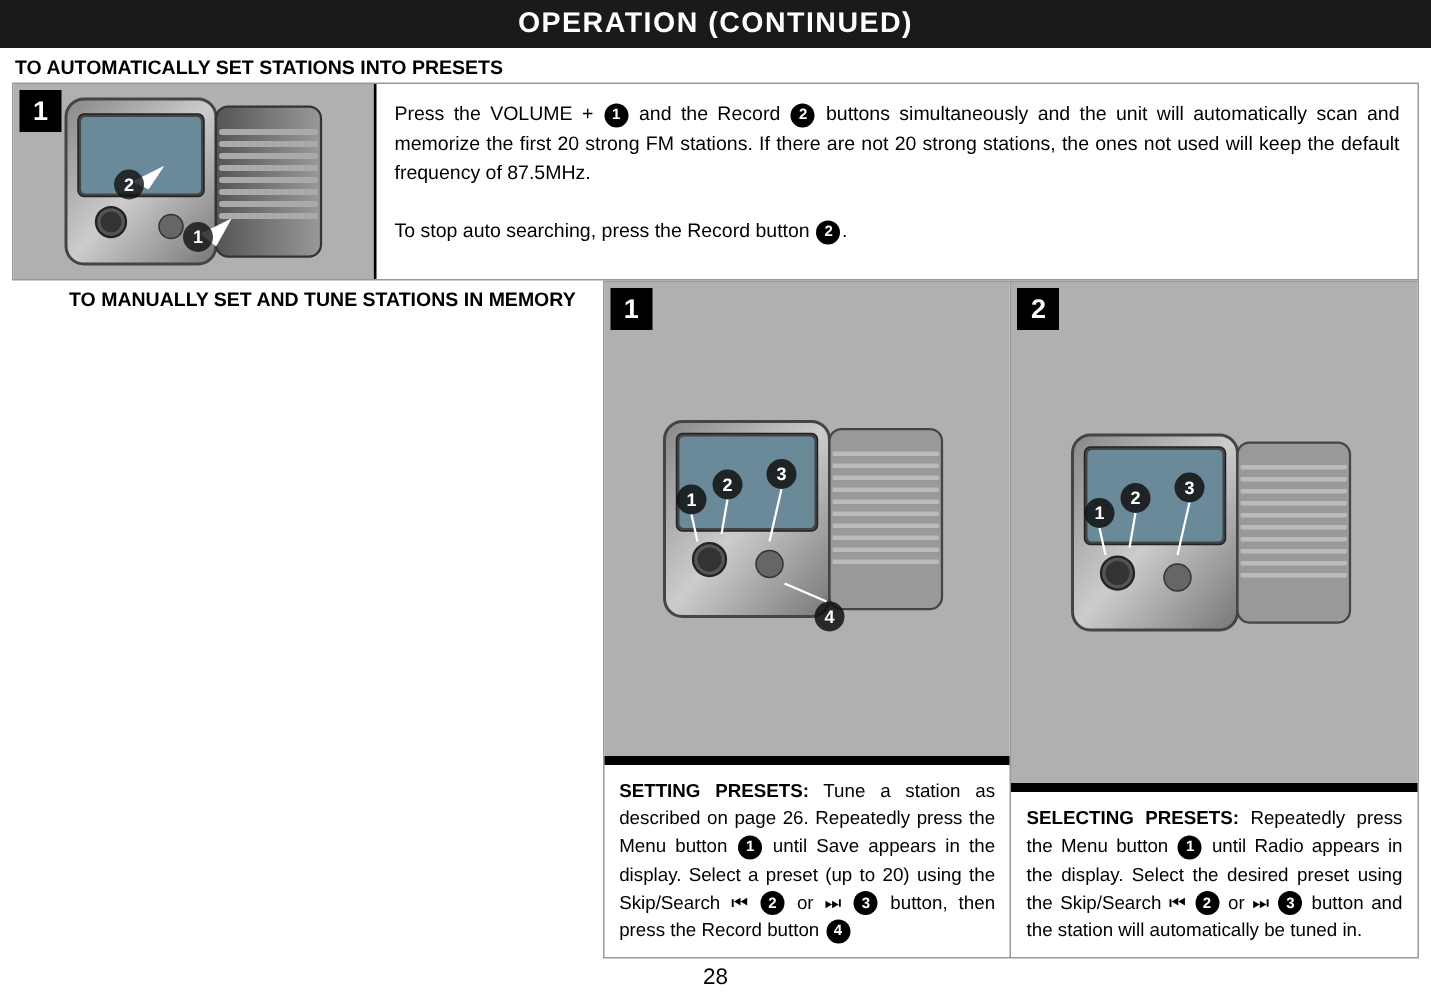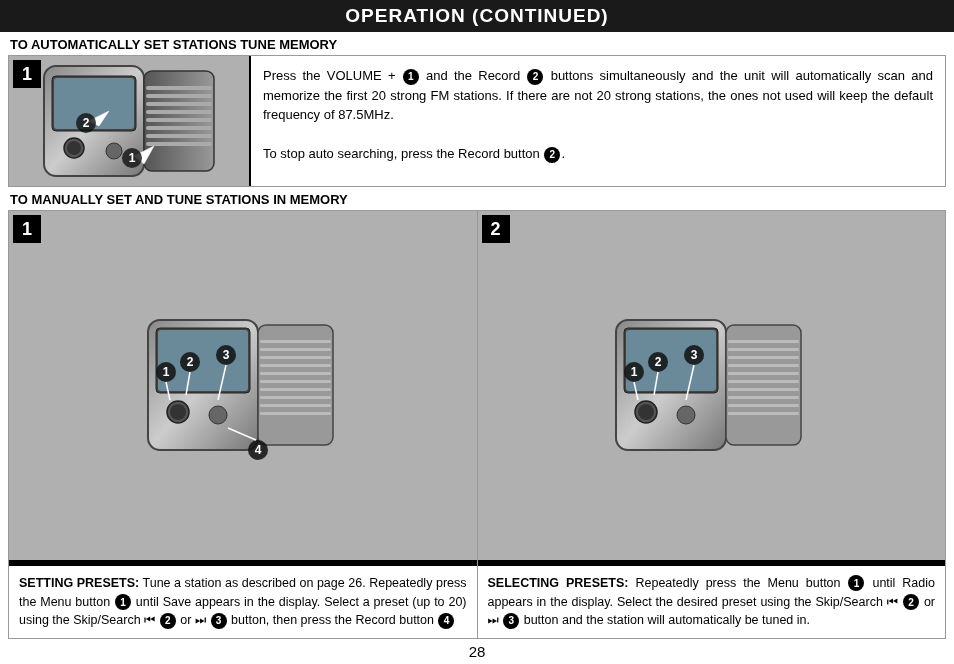--- a/index.html
+++ b/index.html
@@ -85,22 +85,23 @@
       padding: 10px 12px;
       font-size: 13px;
       line-height: 1.5;
       text-align: justify;
       border-left: 2px solid #000000;
     }
 
     
     .manual-section {
       display: flex;
-      flex-direction: column;
-      flex: 1;
+      flex-direction: row;
+      flex: 1;
+      margin-left: 36px;
     }
 
     .manual-content {
       display: flex;
       flex-direction: row;
       flex: 1;
       margin: 0 8px;
       border: 1px solid #999;
     }
 
@@ -163,21 +164,21 @@
 </head>
 <body>
 
 <div class="page">
 
   <div class="page-header">
     <span>OPERATION (CONTINUED)</span>
   </div>
 
   <div class="auto-section">
-    <div class="section-title">TO AUTOMATICALLY SET STATIONS TUNE MEMORY</div>
+    <div class="section-title">TO AUTOMATICALLY SET STATIONS INTO PRESETS</div>
 
     <div class="auto-content">
 
       <div class="step-image">
         <div class="step-number-badge">1</div>
 
         <svg viewBox="0 0 230 130" width="230" height="130">
 
           <defs>
             <linearGradient id="bodyGrad" x1="0%" y1="0%" x2="100%" y2="100%">

